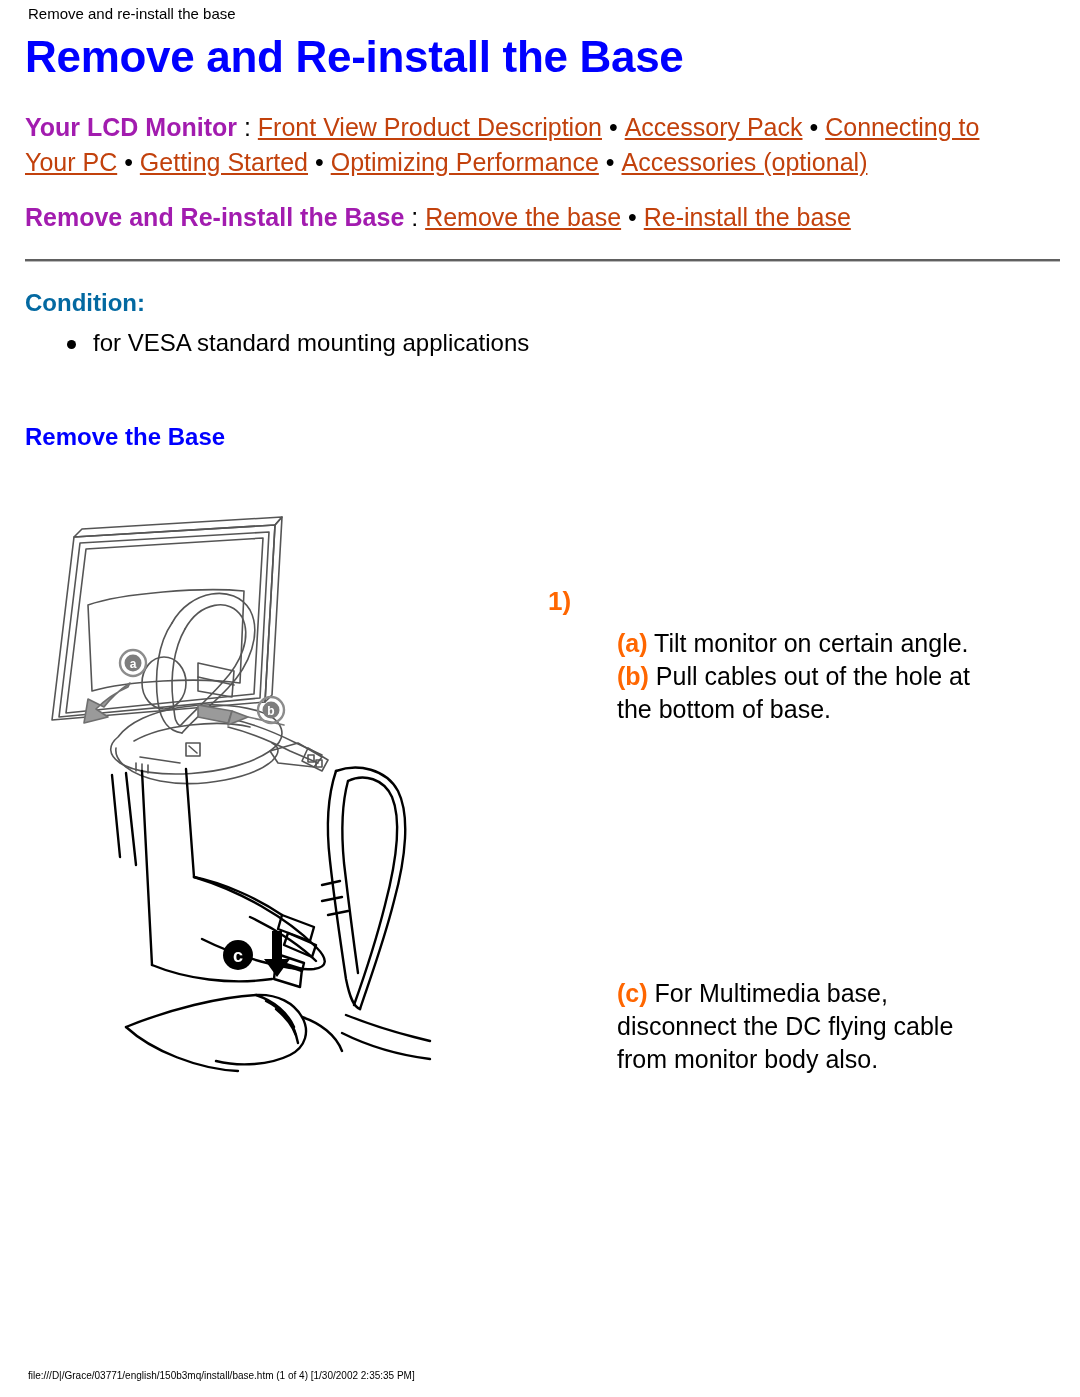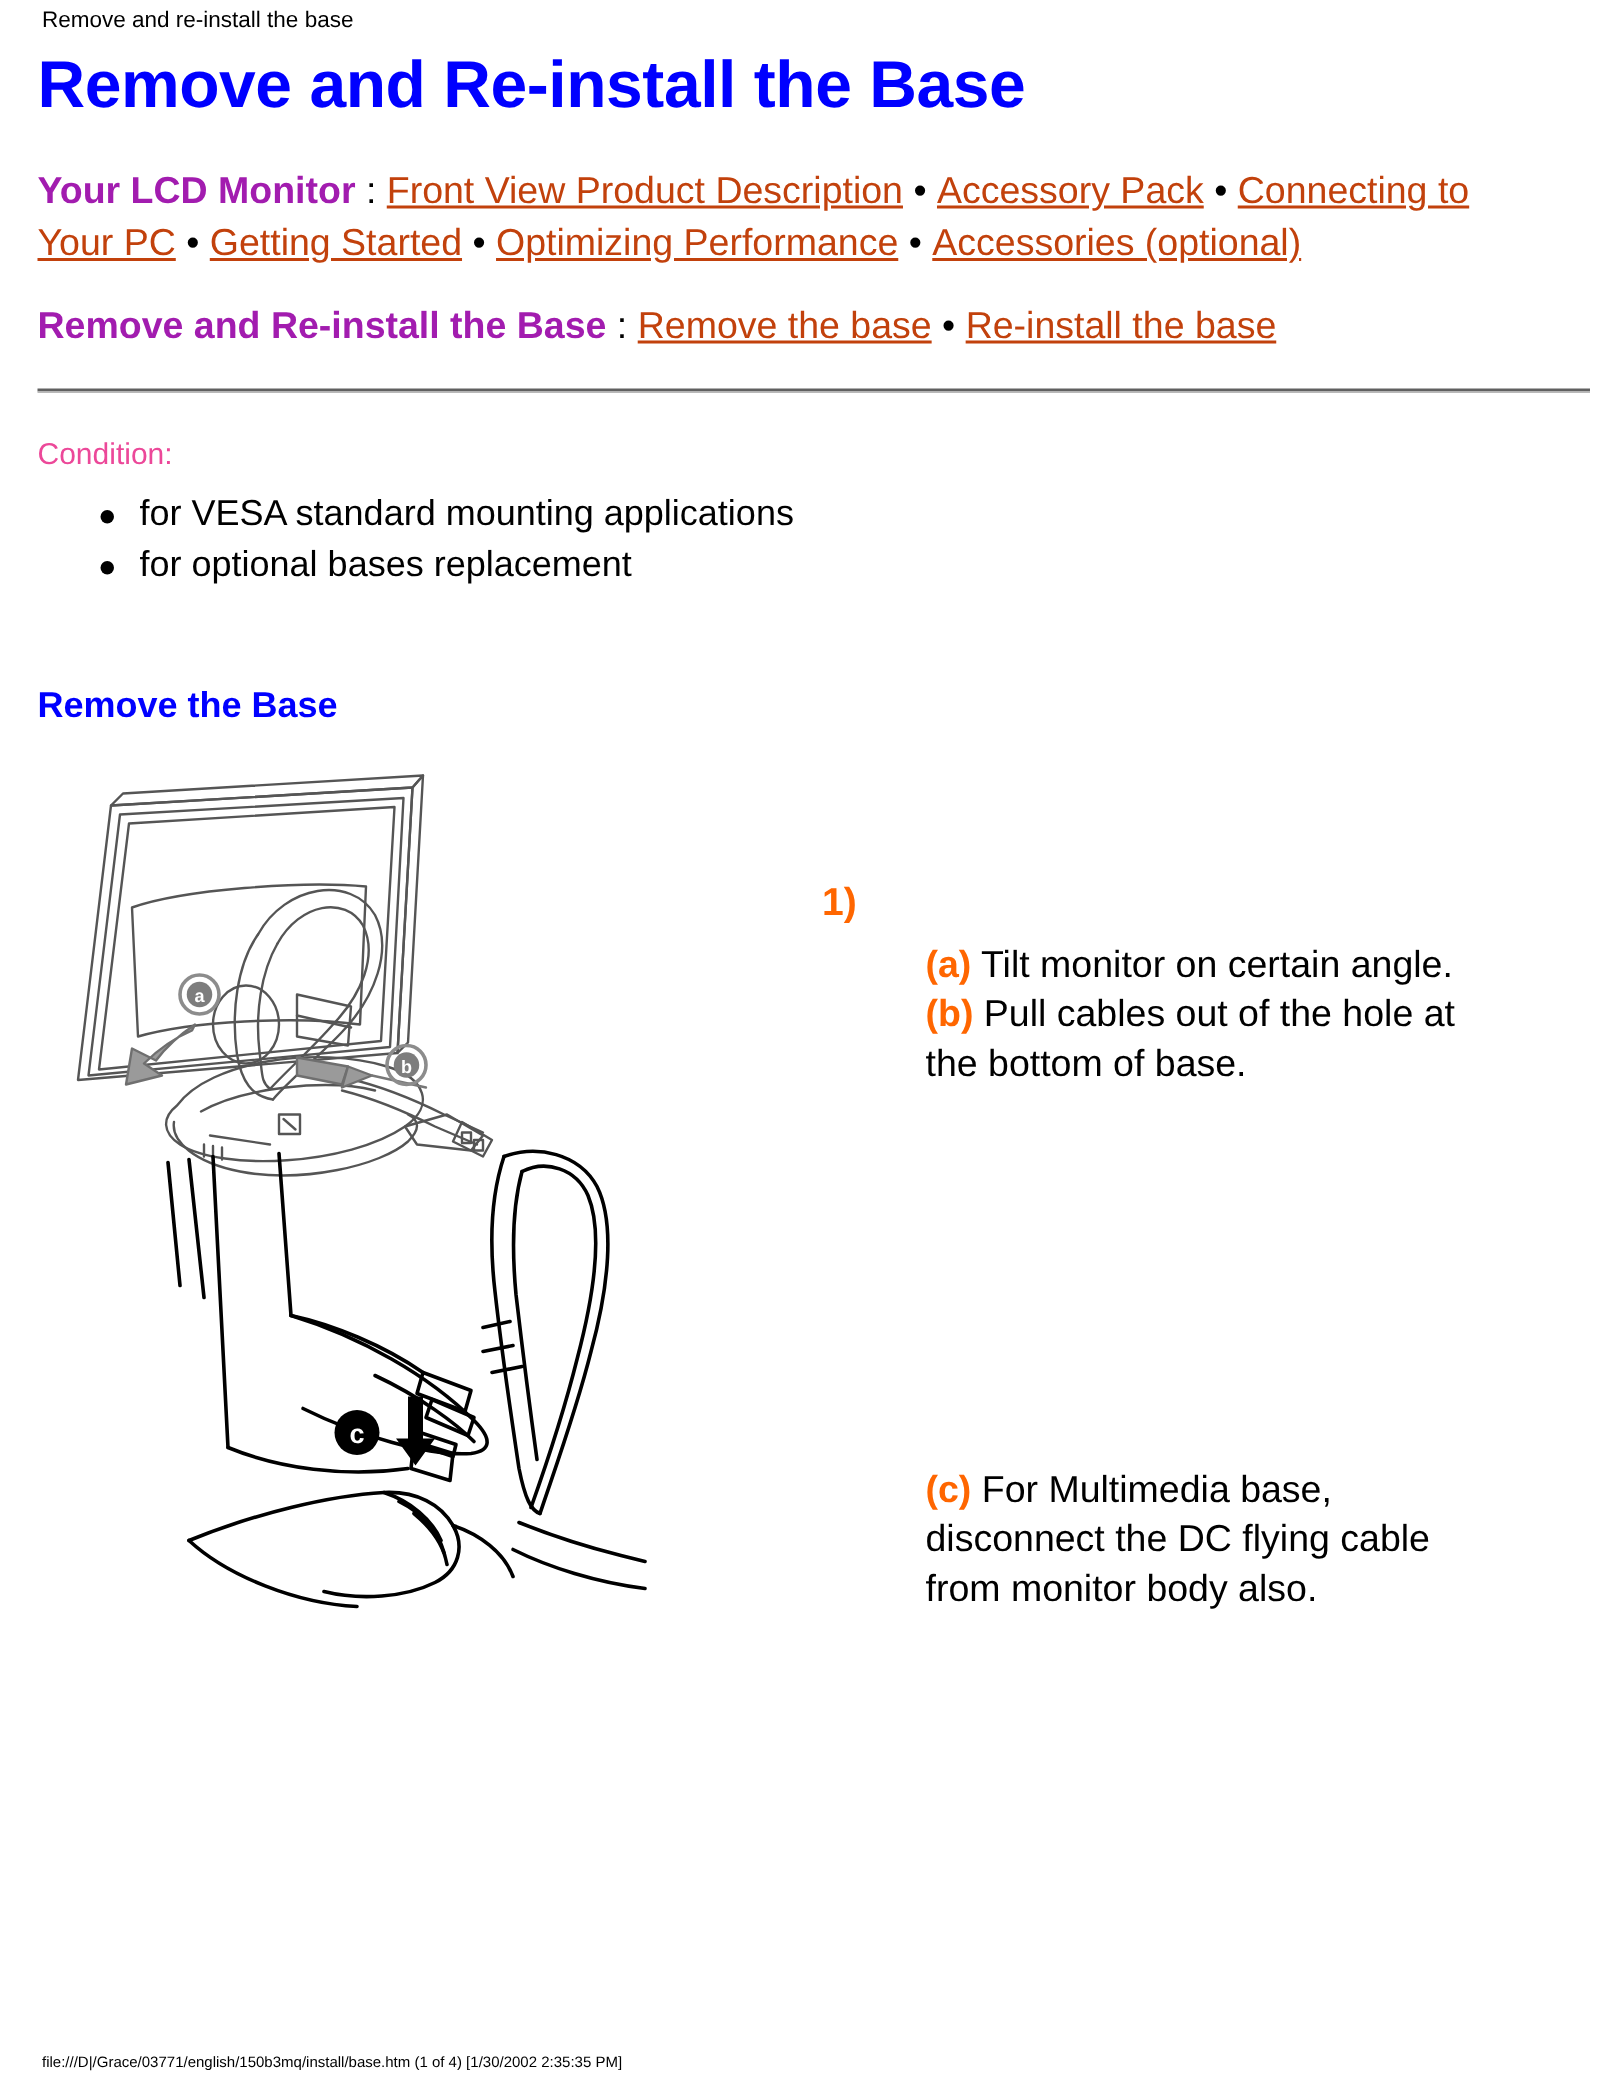--- a/index.html
+++ b/index.html
@@ -79,24 +79,24 @@
     border: none;
     border-top: 2px solid #606060;
     border-bottom: 1px solid #b9b9b9;
     margin: 24px 0 0 0;
     height: 0;
     width: 1035px;
   }
 
   h2.section-head {
     margin: 26px 0 0 0;
-    font-size: 20px;
+    font-size: 24px;
     line-height: 30px;
-    font-weight: normal;
-    color: #ec4899;
+    font-weight: bold;
+    color: #0369a1;
   }
 
   ul.cond-list {
     list-style: none;
     margin: 8px 0 0 0;
     padding: 0 0 0 40px;
   }
   ul.cond-list li {
     position: relative;
     font-size: 24px;
@@ -201,21 +201,20 @@
     <span class="sep">•</span>
     <a href="#">Re-install the base</a>
   </div>
 
   <hr class="rule">
 
   <h2 class="section-head">Condition:</h2>
 
   <ul class="cond-list">
     <li>for VESA standard mounting applications</li>
-    <li>for optional bases replacement</li>
   </ul>
 
   <h2 class="remove-head">Remove the Base</h2>
 
 </div>
 
 <div class="figure-area">
 
   <svg class="illus illus-1" width="480" height="300" viewBox="0 0 480 300">
     <g fill="none" stroke="#555555" stroke-width="1.6" stroke-linejoin="round" stroke-linecap="round">

